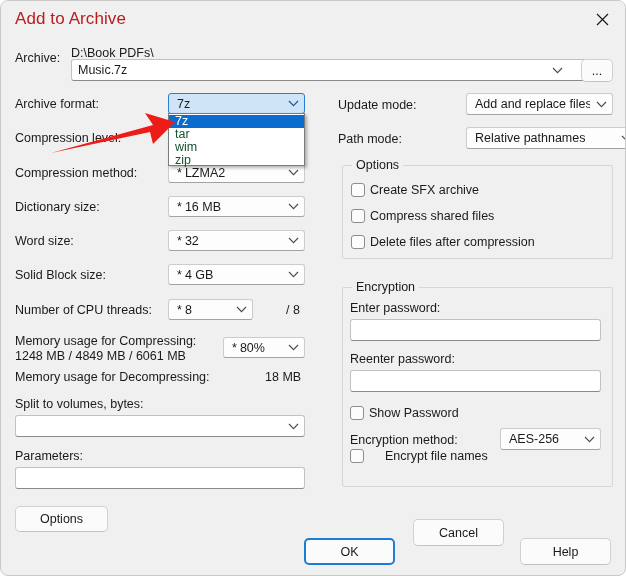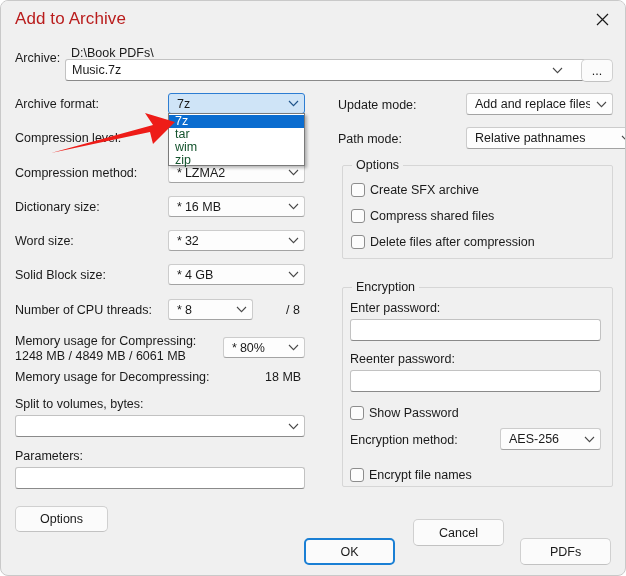--- a/index.html
+++ b/index.html
@@ -228,21 +228,21 @@
     <div id="close-btn">
       <svg width="13" height="13" viewBox="0 0 13 13" aria-hidden="true">
         <path d="M1 1 L12 12 M12 1 L1 12" stroke="#1a1a1a" stroke-width="1.2" fill="none"></path>
       </svg>
     </div>
   </div>
 
   <div class="lbl" style="left:14px; top:50px;">Archive:</div>
   <div class="val-static" style="left:70px; top:45px;">D:\Book PDFs\</div>
 
-  <div class="tbox" style="left:64px; top:58px; width:528px; height:22px;">
+  <div class="tbox" style="left:70px; top:58px; width:528px; height:22px;">
     <span>Music.7z</span>
   </div>
   <div class="chev" style="position:absolute; left:545px; top:58px; height:22px;">
     <svg width="11" height="7" viewBox="0 0 11 7">
         <path d="M1 1 L5.5 5.6 L10 1" stroke="#4a4a4a" stroke-width="1.1" fill="none"></path>
       </svg>
   </div>
 
   <div class="btn" style="left:580px; top:58px; width:32px; height:23px;">...</div>
 
@@ -415,28 +415,28 @@
   <div class="lbl" style="left:349px; top:432px;">Encryption method:</div>
   <div class="combo" style="left:499px; top:427px; width:101px; height:22px;">
     <span class="ctext">AES-256</span>
     <span class="chev">
       <svg width="11" height="7" viewBox="0 0 11 7">
           <path d="M1 1 L5.5 5.6 L10 1" stroke="#4a4a4a" stroke-width="1.1" fill="none"></path>
         </svg>
     </span>
   </div>
 
-  <div class="cb-row" style="left:349px; top:467px;">
+  <div class="cb-row" style="left:349px; top:448px;gap:16px;">
     <span class="cb-box"></span>
     <span class="cb-label">Encrypt file names</span>
   </div>
 
   <div class="btn default" style="left:303px; top:537px; width:91px; height:27px;">OK</div>
   <div class="btn" style="left:412px; top:518px; width:91px; height:27px;">Cancel</div>
-  <div class="btn" style="left:519px; top:537px; width:91px; height:27px;">PDFs</div>
+  <div class="btn" style="left:519px; top:537px; width:91px; height:27px;">Help</div>
 
   <div id="arrow-annotation">
     <svg width="145" height="62" viewBox="0 0 145 62" aria-hidden="true">
       <path d="M10 52 L112 24 L104 12 L134 21 L112 43 L109 31 Z" fill="#ee1c18"></path>
     </svg>
   </div>
 
 </div>
 
 </body></html>

